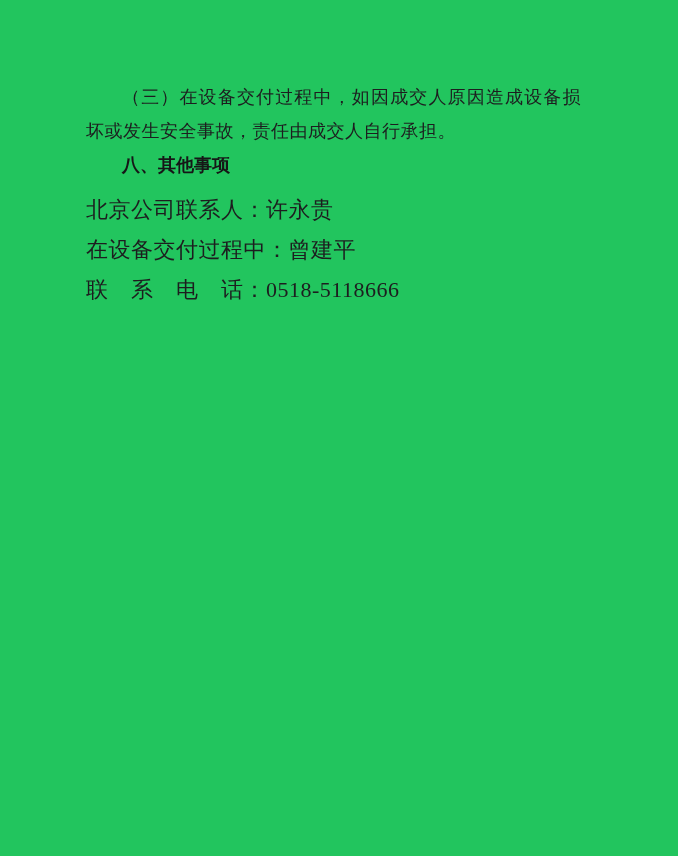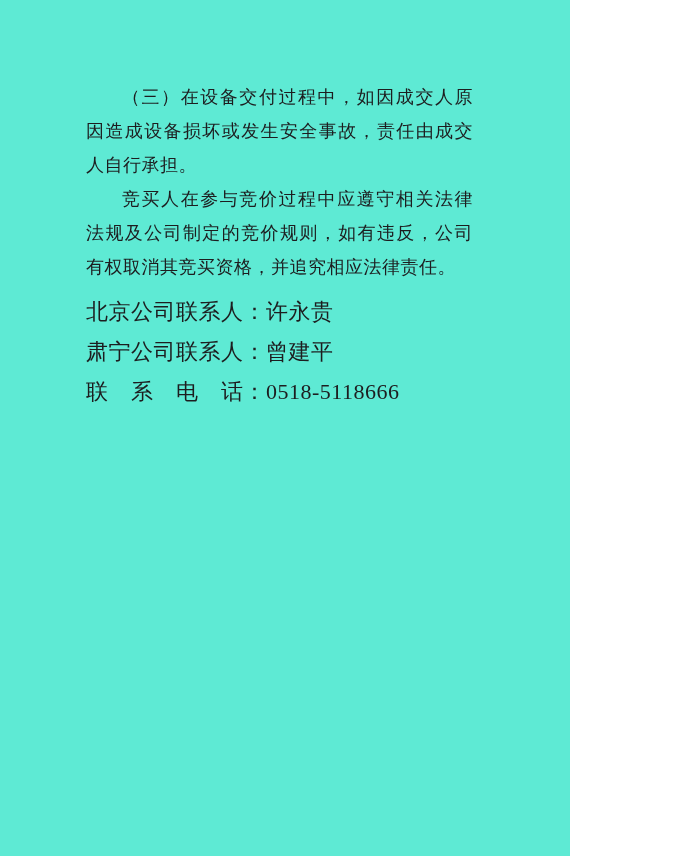--- a/index.html
+++ b/index.html
@@ -2,24 +2,24 @@
 <html><head>
 <meta charset="utf-8">
 <style>
   html, body {
     margin: 0;
     padding: 0;
     background: #ffffff;
   }
   .page {
     position: relative;
-    width: 570px;
+    width: 678px;
     height: 856px;
     box-sizing: border-box;
-    background: #5eead4;
+    background: #22c55e;
     padding: 80px 97px 0 86px;
     font-family: "Liberation Serif", "DejaVu Serif", serif;
     color: #1d1d1f;
     overflow: hidden;
   }
   .para {
     margin: 0;
     font-size: 18px;
     line-height: 34px;
     text-align: justify;
@@ -73,31 +73,31 @@
     letter-spacing: 0.5px;
   }
 </style>
 </head>
 <body>
 
 <div class="page">
 
   <p class="para indent">（三）在设备交付过程中，如因成交人原因造成设备损坏或发生安全事故，责任由成交人自行承担。</p>
 
+  <h2 class="heading">八、其他事项</h2>
 
 
-  <p class="para indent">竞买人在参与竞价过程中应遵守相关法律法规及公司制定的竞价规则，如有违反，公司有权取消其竞买资格，并追究相应法律责任。</p>
 
 
   <div class="contacts">
     <div class="contact-line">
       <span class="contact-label">北京公司联系人：</span><span class="contact-value">许永贵</span>
     </div>
     <div class="contact-line">
-      <span class="contact-label">肃宁公司联系人：</span><span class="contact-value">曾建平</span>
+      <span class="contact-label">在设备交付过程中：</span><span class="contact-value">曾建平</span>
     </div>
     <div class="contact-line">
       <span class="contact-label">联　系　电　话：</span><span class="contact-value">0518-5118666</span>
     </div>
   </div>
 
 
 </div>
 
 </body></html>

